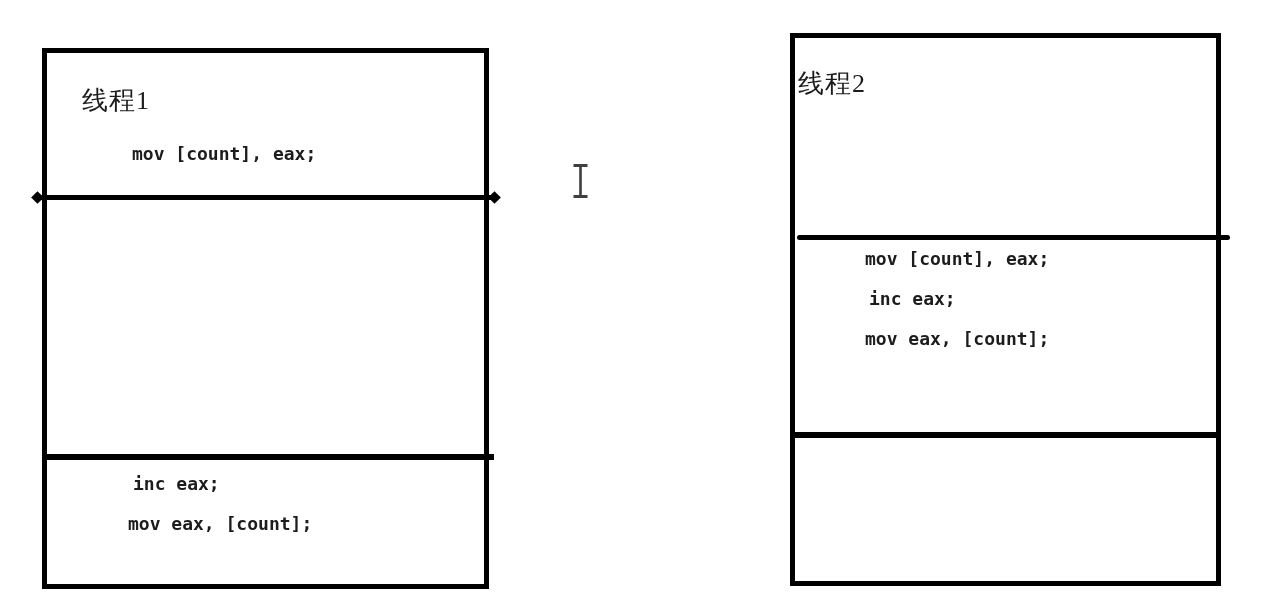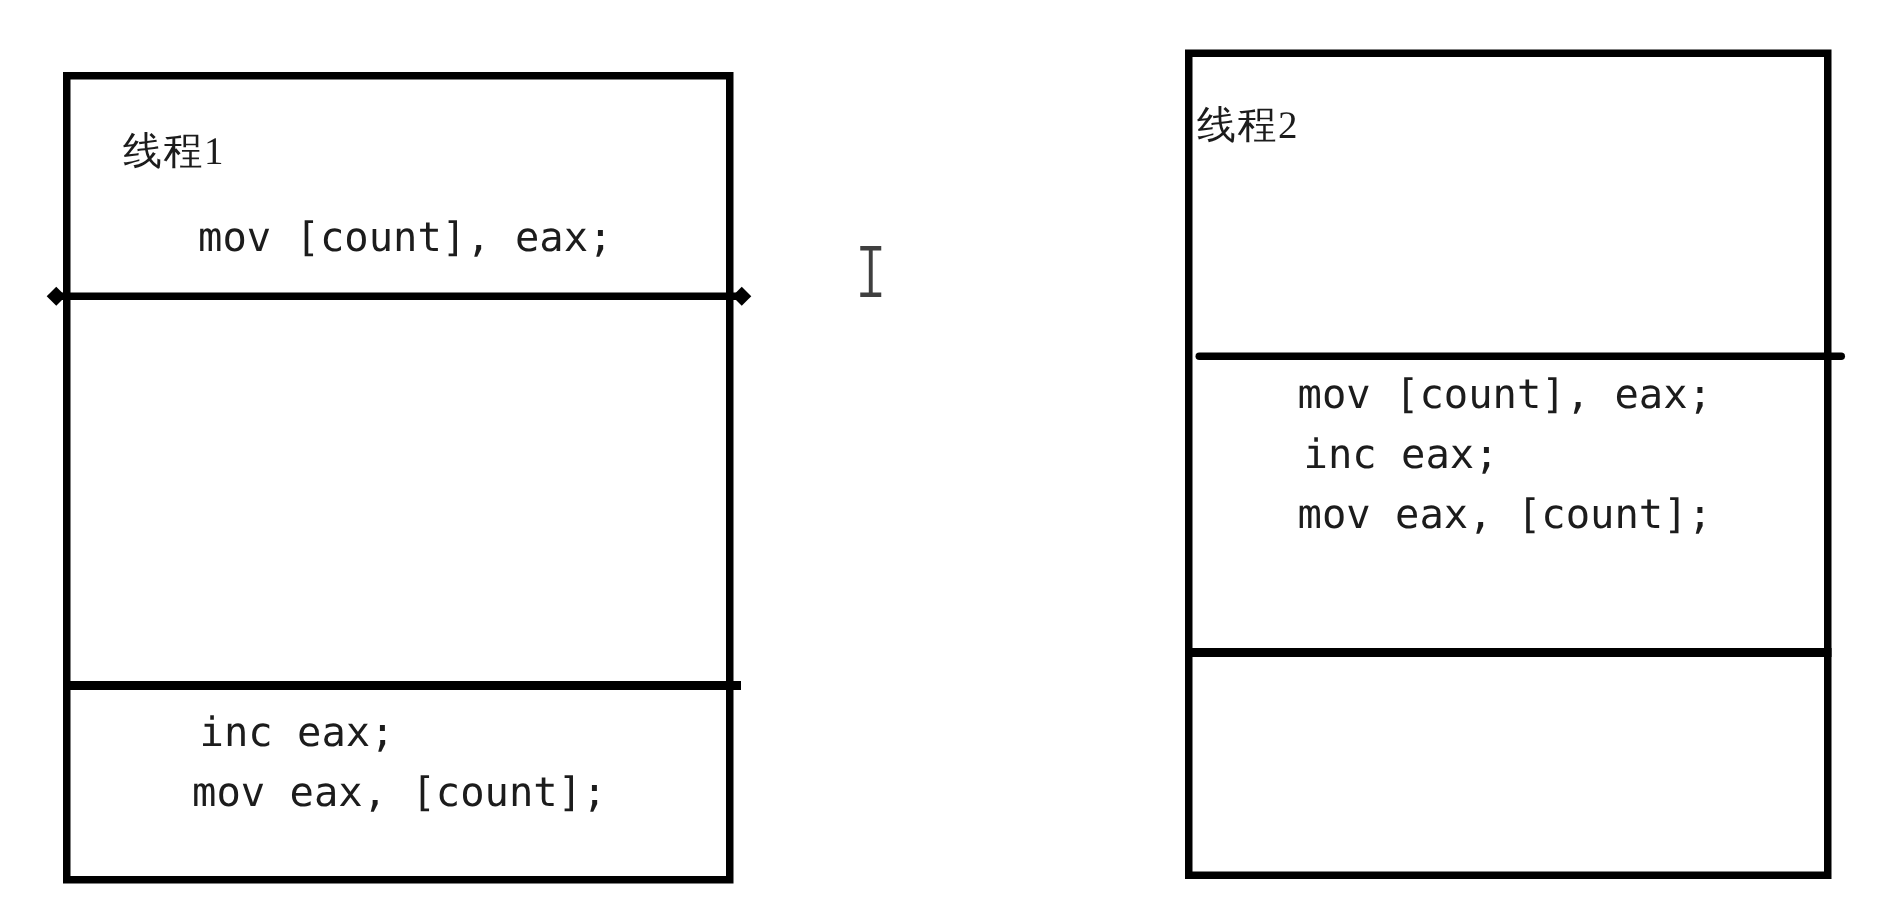--- a/index.html
+++ b/index.html
@@ -53,24 +53,25 @@
     font-family: "Liberation Serif", "DejaVu Serif", serif;
     letter-spacing: 1px;
     white-space: nowrap;
   }
   .thread-title.t1 { left: 82px;  top: 83px; text-align: center; }
   .thread-title.t2 { left: 798px; top: 66px; }
 
   .code-line {
     position: absolute;
     font-family: "DejaVu Sans Mono", "Liberation Mono", monospace;
-    font-size: 27px;
+    font-size: 18px;
     line-height: 1.1;
     color: var(--color-text);
     white-space: pre;
+    font-weight: bold;
   }
   .t1-code-top   { left: 132px; top: 144px; }
   .t1-code-bot-1 { left: 133px; top: 474px; }
   .t1-code-bot-2 { left: 128px; top: 514px; }
   .t2-code-1     { left: 865px; top: 249px; }
   .t2-code-2     { left: 869px; top: 289px; }
   .t2-code-3     { left: 865px; top: 329px; }
 
   .ibeam {
     position: absolute;

